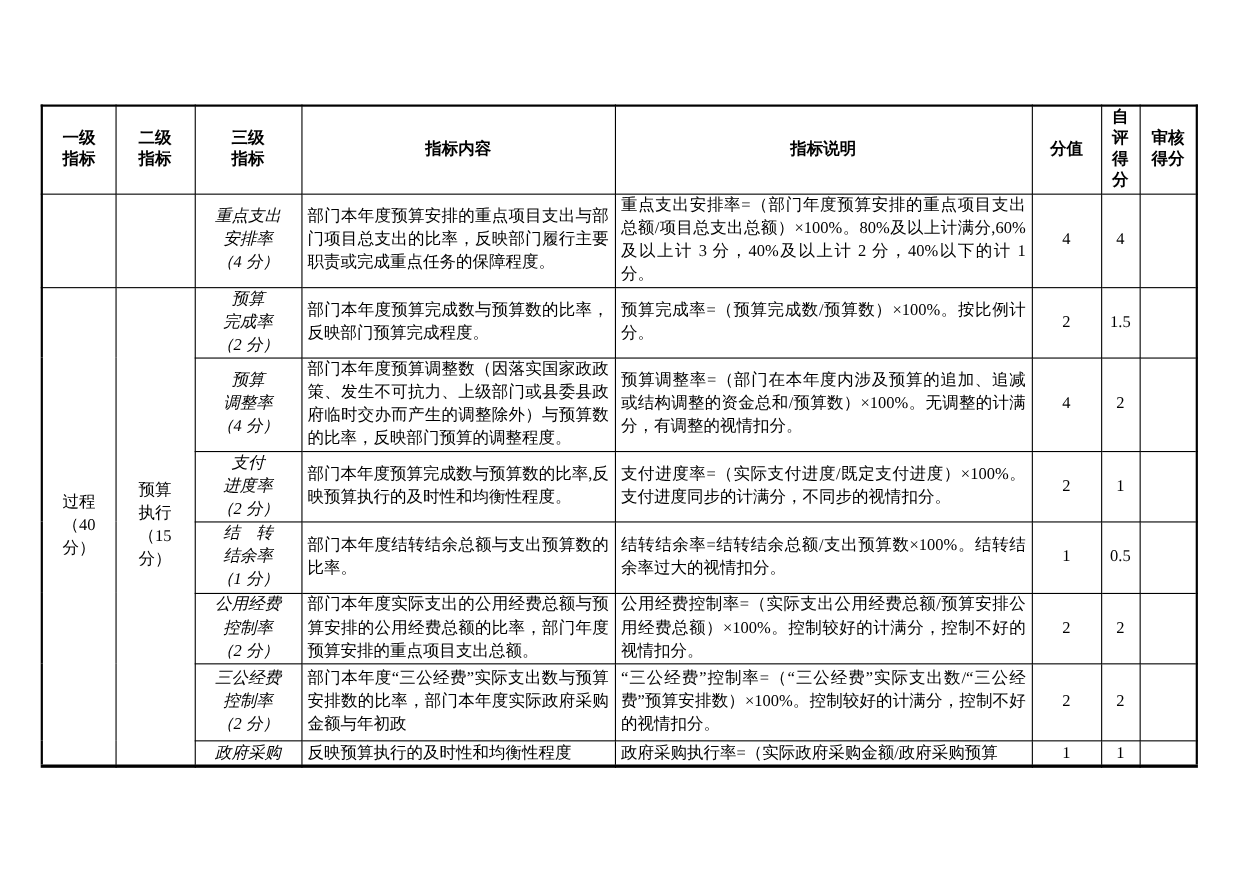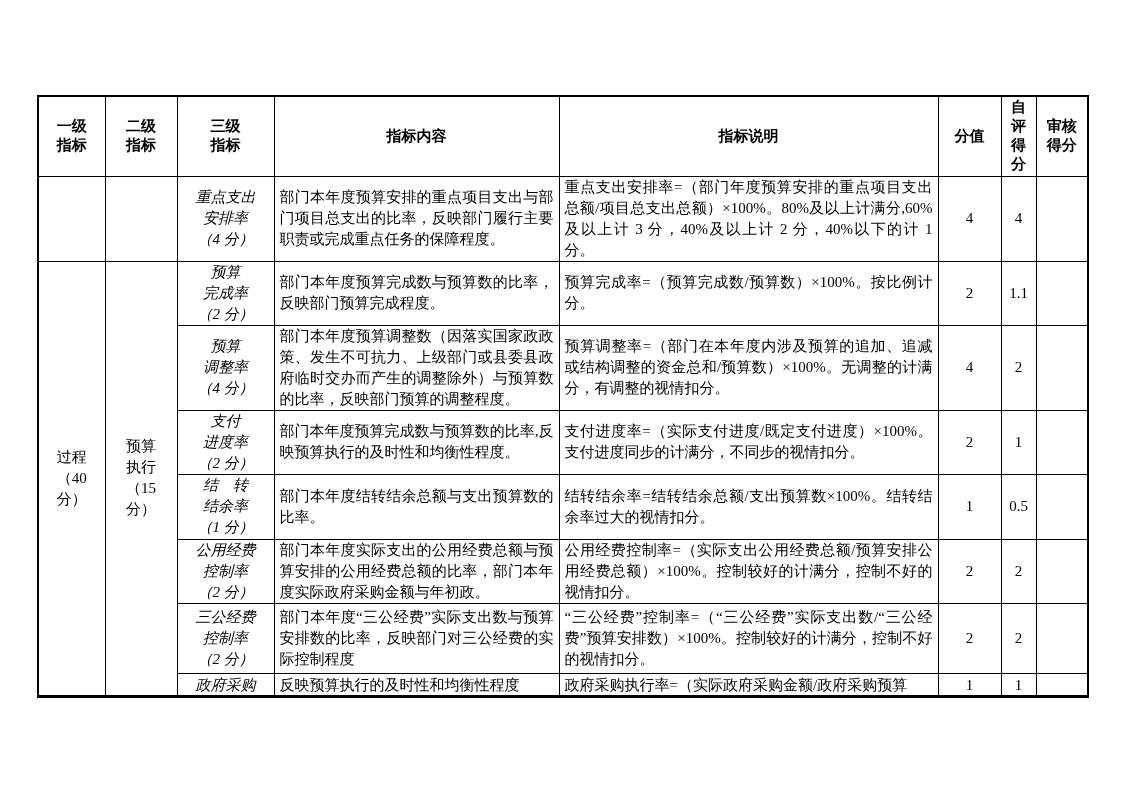--- a/index.html
+++ b/index.html
@@ -113,21 +113,21 @@
 （40 分）</td>
       <td class="grp pre" rowspan="7">预算
 执行
 （15 分）</td>
       <td class="l3 pre">预算
 完成率
 （2 分）</td>
       <td class="justify">部门本年度预算完成数与预算数的比率，反映部门预算完成程度。</td>
       <td class="justify">预算完成率=（预算完成数/预算数）×100%。按比例计分。</td>
       <td class="num">2</td>
-      <td class="num">1.1</td>
+      <td class="num">1.5</td>
       <td class="num"></td>
     </tr>
     <tr class="r3">
       <td class="l3 pre">预算
 调整率
 （4 分）</td>
       <td class="justify">部门本年度预算调整数（因落实国家政政策、发生不可抗力、上级部门或县委县政府临时交办而产生的调整除外）与预算数的比率，反映部门预算的调整程度。</td>
       <td class="justify">预算调整率=（部门在本年度内涉及预算的追加、追减或结构调整的资金总和/预算数）×100%。无调整的计满分，有调整的视情扣分。</td>
       <td class="num">4</td>
       <td class="num">2</td>
@@ -150,31 +150,31 @@
       <td class="justify">部门本年度结转结余总额与支出预算数的比率。</td>
       <td class="justify">结转结余率=结转结余总额/支出预算数×100%。结转结余率过大的视情扣分。</td>
       <td class="num">1</td>
       <td class="num">0.5</td>
       <td class="num"></td>
     </tr>
     <tr class="r6">
       <td class="l3 pre">公用经费
 控制率
 （2 分）</td>
-      <td class="justify">部门本年度实际支出的公用经费总额与预算安排的公用经费总额的比率，部门本年度实际政府采购金额与年初政。</td>
+      <td class="justify">部门本年度实际支出的公用经费总额与预算安排的公用经费总额的比率，部门年度预算安排的重点项目支出总额。</td>
       <td class="justify">公用经费控制率=（实际支出公用经费总额/预算安排公用经费总额）×100%。控制较好的计满分，控制不好的视情扣分。</td>
       <td class="num">2</td>
       <td class="num">2</td>
       <td class="num"></td>
     </tr>
     <tr class="r7">
       <td class="l3 pre">三公经费
 控制率
 （2 分）</td>
-      <td class="justify">部门本年度“三公经费”实际支出数与预算安排数的比率，反映部门对三公经费的实际控制程度</td>
+      <td class="justify">部门本年度“三公经费”实际支出数与预算安排数的比率，部门本年度实际政府采购金额与年初政</td>
       <td class="justify">“三公经费”控制率=（“三公经费”实际支出数/“三公经费”预算安排数）×100%。控制较好的计满分，控制不好的视情扣分。</td>
       <td class="num">2</td>
       <td class="num">2</td>
       <td class="num"></td>
     </tr>
     <tr class="r8">
       <td class="l3">政府采购</td>
       <td class="justify">反映预算执行的及时性和均衡性程度</td>
       <td class="justify">政府采购执行率=（实际政府采购金额/政府采购预算</td>
       <td class="num">1</td>

